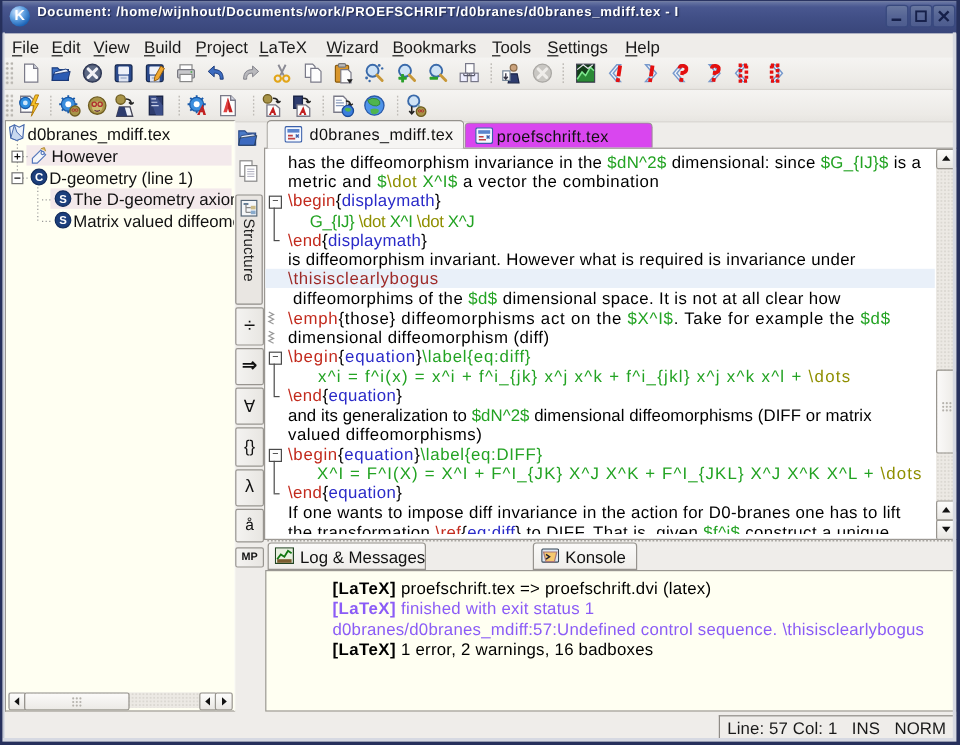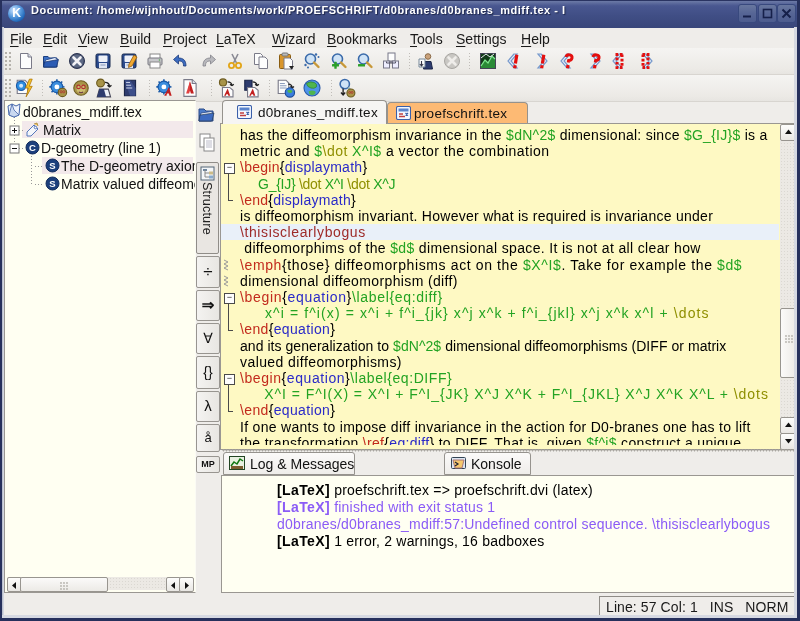--- a/index.html
+++ b/index.html
@@ -64,21 +64,21 @@
 #log .red{color:#8b5cf6;}
 
 .trow{position:absolute;left:1px;font-size:14px;color:#111;white-space:nowrap;}
 
 .mbtn{position:absolute;left:0;width:22px;background:linear-gradient(90deg,#f4f3f1,#e8e6e2);border:1px solid #989590;border-radius:2px;
  text-align:center;color:#111;}
 
 #tree{left:4px;top:100px;width:190px;height:491px;background:#fffff2;border:1px solid #9a9792;border-right-color:#fbfbf4;overflow:hidden;}
 #mtb{left:196px;top:100px;width:22px;height:491px;}
 #tabbar{left:220px;top:100px;width:578px;height:23px;}
-#editor{left:220px;top:123px;width:577px;height:325px;background:#fef9c3;border:1px solid #9a9792;overflow:hidden;}
+#editor{left:220px;top:123px;width:577px;height:325px;background:#ffffff;border:1px solid #9a9792;overflow:hidden;}
 #btabs{left:221px;top:452px;width:576px;height:22px;}
 #log{left:221px;top:475px;width:575px;height:116px;background:#fffff2;border:1px solid #9a9792;}
 #statusbar{left:0;top:594px;width:800px;height:24px;background:#efedea;}
 .sbox{top:2px;height:19px;border:1px solid #b6b3ae;border-top-color:#8f8c87;border-left-color:#8f8c87;
  border-bottom-color:#fff;border-right-color:#fff;font-size:14px;color:#1a1a1a;}
 
 #brd{left:0;top:0;width:800px;height:621px;box-sizing:border-box;pointer-events:none;
  border-left:2px solid #26305c;border-right:3px solid #26305c;border-bottom:3px solid #26305c;}
 </style></head>
 <body>
@@ -445,21 +445,21 @@
   <svg class="abs" style="left:1px;top:2px;" width="16" height="15" viewBox="0 0 16 15">
         <path d="M2 3 L6 1 L10 3 L14 1 L13 12 L8 14 L3 12 Z" fill="#eef3fb" stroke="#4466aa" stroke-width="1"></path>
         <path d="M6 1 L8 7 L13 12 L8 14 L3 12 Z" fill="#c9d9f0" stroke="#4466aa" stroke-width="0.8"></path>
       </svg>
   <div class="trow" style="left:18px;top:3px;">d0branes_mdiff.tex</div>
   <svg class="abs" style="left:19px;top:21px;" width="17" height="16" viewBox="0 0 17 16">
         <path d="M3 10 L10 3 L14 7 L7 14 L3 14 Z" fill="#f4f6fa" stroke="#5577bb"></path>
         <circle cx="11.5" cy="5.5" r="1.3" fill="#fff" stroke="#5577bb"></circle>
         <path d="M10 2 L13 1 L14 4" fill="#e8c060" stroke="#aa8833" stroke-width="0.8"></path>
       </svg>
-  <div class="trow" style="left:38px;top:21px;">Matrix</div>
+  <div class="trow" style="left:38px;top:21px;">However</div>
   <svg class="abs" style="left:20px;top:39px;" width="15" height="15" viewBox="0 0 15 15">
         <circle cx="7.5" cy="7.5" r="6.5" fill="#1c3f7c" stroke="#122c5c"></circle>
         <text x="7.5" y="11" font-size="9.5" font-weight="bold" fill="#fff" text-anchor="middle" font-family="Liberation Sans">C</text>
       </svg>
   <div class="trow" style="left:36px;top:39px;">D-geometry (line 1)</div>
   <svg class="abs" style="left:40px;top:57px;" width="15" height="15" viewBox="0 0 15 15">
         <circle cx="7.5" cy="7.5" r="6.5" fill="#1c3f7c" stroke="#122c5c"></circle>
         <text x="7.5" y="11" font-size="9.5" font-weight="bold" fill="#fff" text-anchor="middle" font-family="Liberation Sans">S</text>
       </svg>
   <div class="trow" style="left:56px;top:57px;">The D-geometry axiom</div>
@@ -531,21 +531,21 @@
  <div class="abs" id="tabbar">
   <div class="etab" style="left:2px;width:163px;background:#f6f5f3;z-index:2;">
         <svg class="texic" viewBox="0 0 15 14">
           <rect x="0.5" y="0.5" width="14" height="13" rx="1.5" fill="#f4f8ff" stroke="#3a5faa" stroke-width="1.1"></rect>
           <rect x="2.5" y="2.5" width="10" height="3" fill="#5b84cc"></rect>
           <path d="M3 8 L7 8 M3 10.5 L9 10.5" stroke="#c04040" stroke-width="1.3"></path>
           <path d="M9.5 7 L12 9.5 M12 7 L9.5 9.5" stroke="#3a5faa" stroke-width="1.2"></path>
         </svg>
         <span class="tl">d0branes_mdiff.tex</span>
       </div>
-  <div class="etab" style="left:167px;width:139px;top:2px;height:21px;background:#fdba74;">
+  <div class="etab" style="left:167px;width:139px;top:2px;height:21px;background:#d946ef;padding-left:16px;">
         <svg class="texic" style="left:8px;top:3px;" viewBox="0 0 15 14">
           <rect x="0.5" y="0.5" width="14" height="13" rx="1.5" fill="#f4f8ff" stroke="#3a5faa" stroke-width="1.1"></rect>
           <rect x="2.5" y="2.5" width="10" height="3" fill="#5b84cc"></rect>
           <path d="M3 8 L7 8 M3 10.5 L9 10.5" stroke="#c04040" stroke-width="1.3"></path>
           <path d="M9.5 7 L12 9.5 M12 7 L9.5 9.5" stroke="#3a5faa" stroke-width="1.2"></path>
         </svg>
         <span class="tl" style="left:26px;top:3px;">proefschrift.tex</span>
       </div>
  </div>
  <div class="abs" id="editor">

